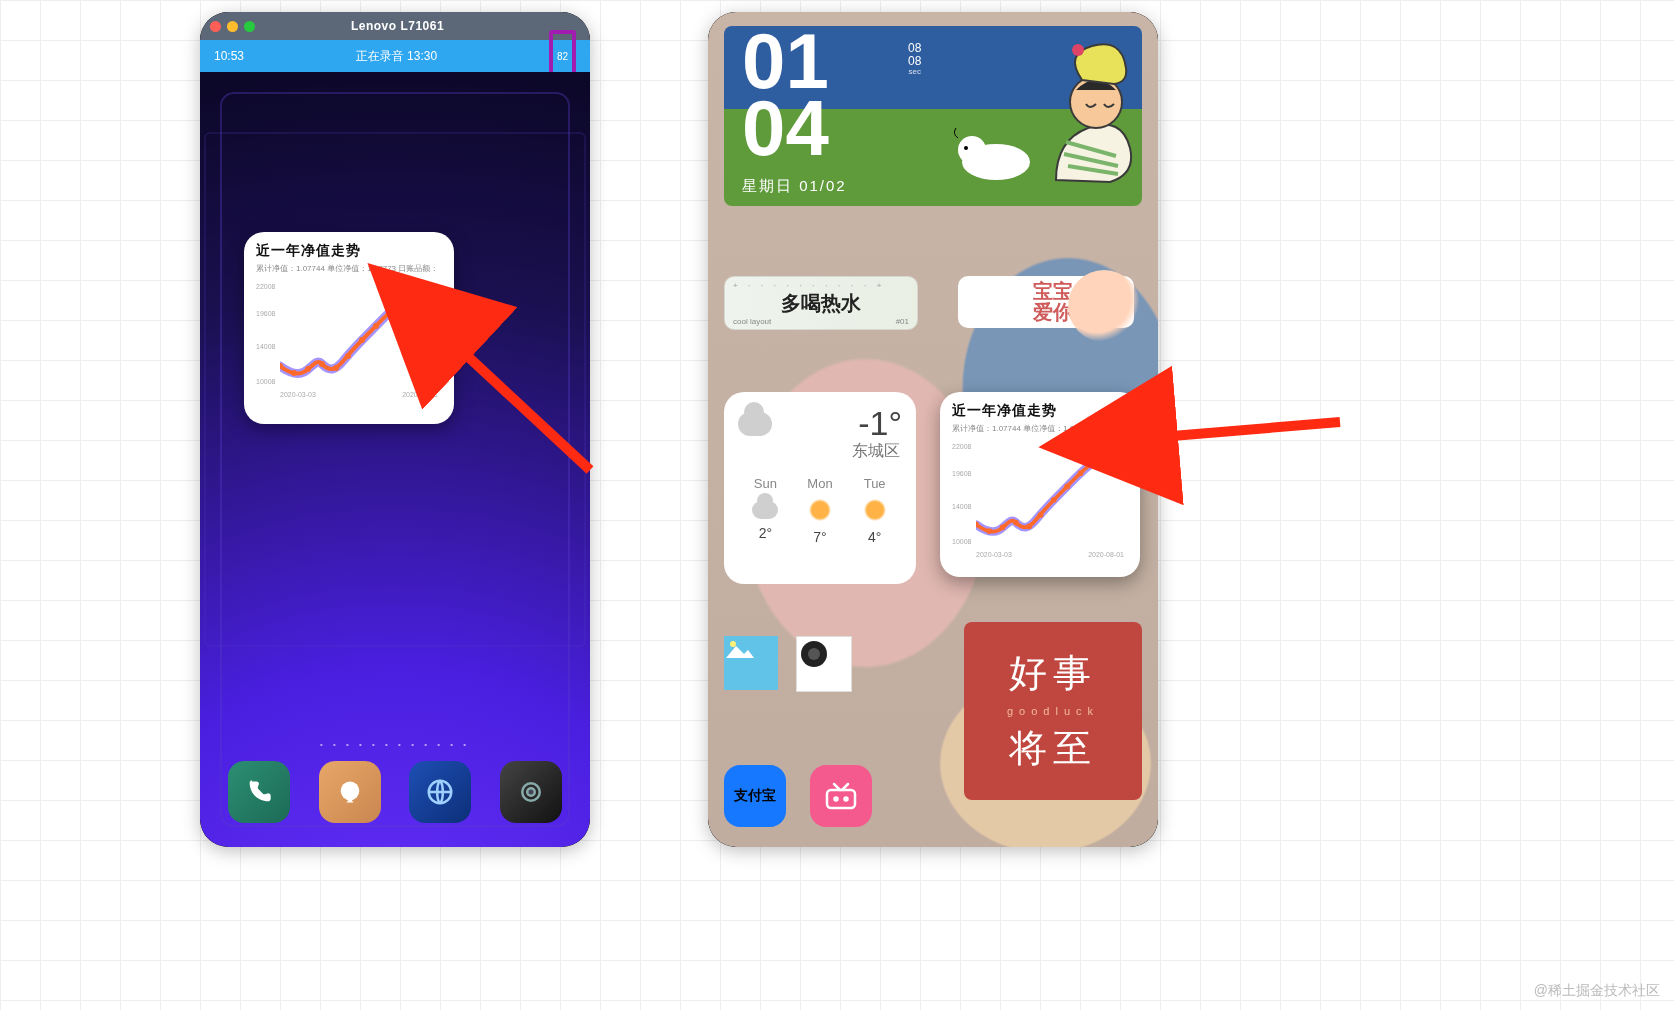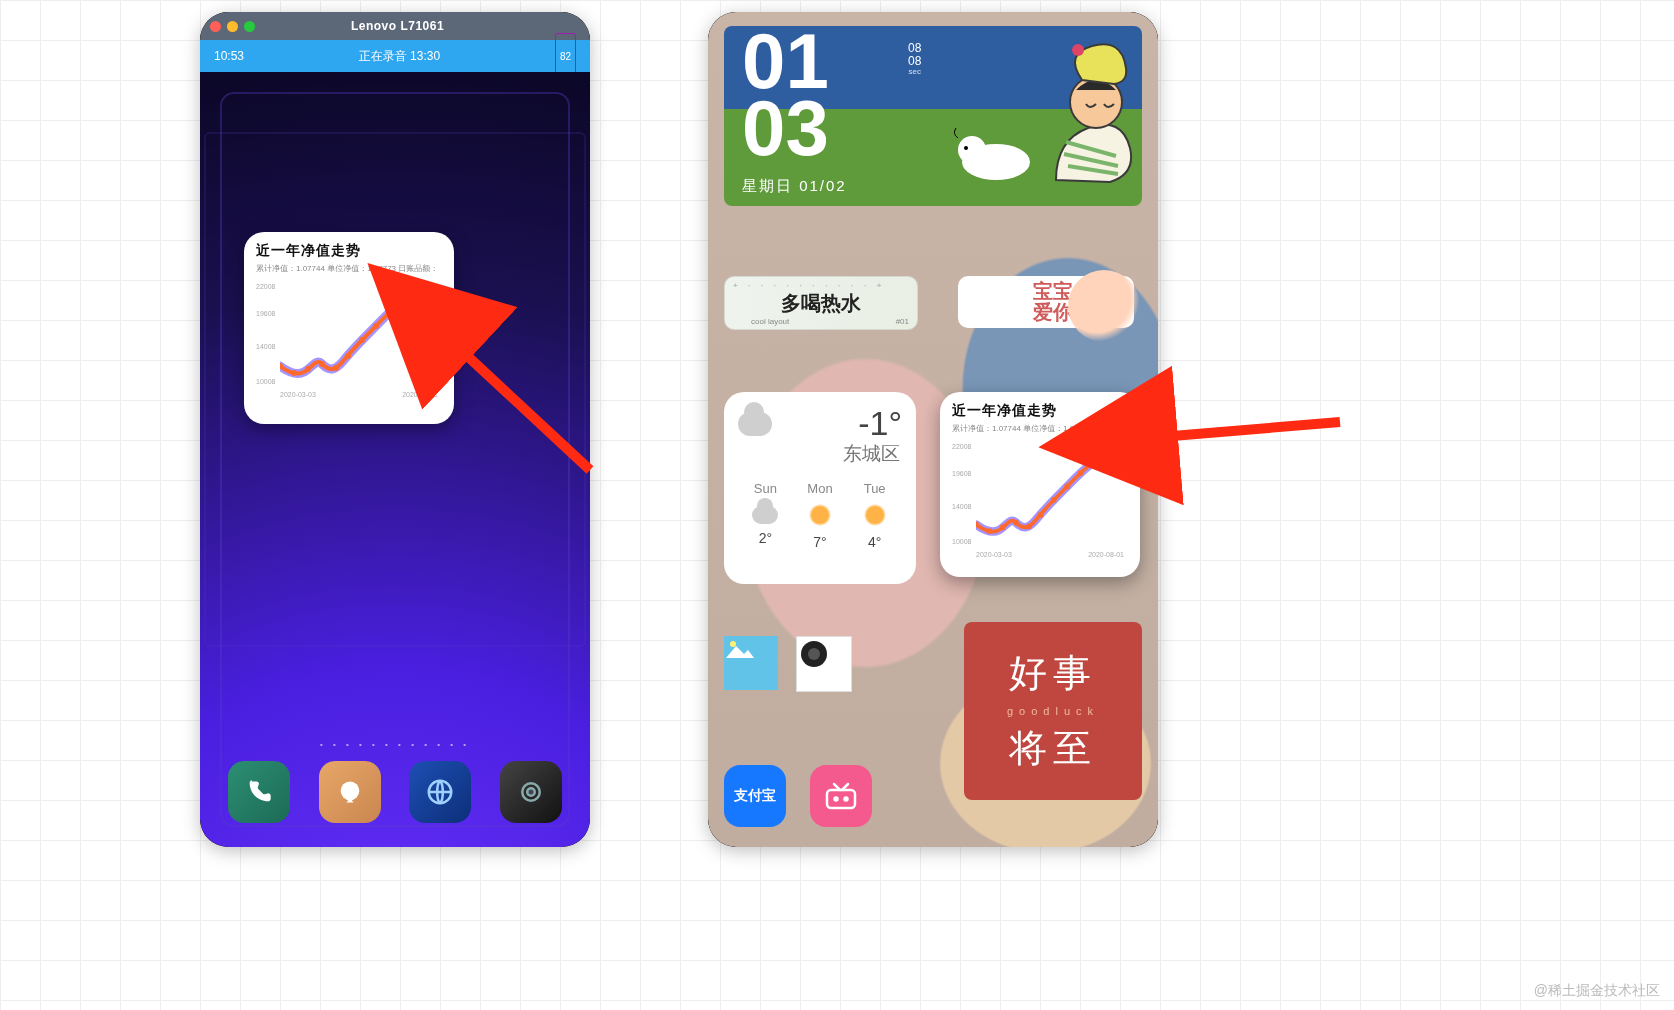--- a/index.html
+++ b/index.html
@@ -18,21 +18,21 @@
 
   
   .p1-titlebar{height:28px;background:#5c6878;display:flex;align-items:center;padding:0 10px;gap:6px;color:#fff;font-size:12px;}
   .p1-titlebar .dot{width:11px;height:11px;border-radius:50%;}
   .p1-titlebar .dot.r{background:#ff5f56;}
   .p1-titlebar .dot.y{background:#ffbd2e;}
   .p1-titlebar .dot.g{background:#27c93f;}
   .p1-titlebar .title{flex:1;text-align:center;font-weight:600;letter-spacing:.5px;}
   .p1-statusbar{height:32px;background:#2fa7f0;display:flex;align-items:center;padding:0 14px;color:#fff;font-size:12px;}
   .p1-statusbar .mid{flex:1;text-align:center;}
-  .p1-statusbar .bat{border:1px solid #a21caf;border-radius:3px;padding:17px 4px;font-size:10px;}
+  .p1-statusbar .bat{border:4px solid #a21caf;border-radius:3px;padding:17px 4px;font-size:10px;}
   .p1-wall{position:absolute;top:60px;left:0;right:0;bottom:0;
     background:
       radial-gradient(circle at 50% 120%,#6b33ff 0%,#4a1fe0 35%,#1a1050 75%,#0b0726 100%);
     overflow:hidden;}
   .p1-wall::before,.p1-wall::after{content:"";position:absolute;inset:20px;border:2px solid rgba(90,60,200,.35);border-radius:14px;}
   .p1-wall::after{inset:60px 4px 200px 4px;border-color:rgba(90,60,200,.18);border-radius:6px;}
   .p1-dots{position:absolute;left:0;right:0;top:668px;text-align:center;color:rgba(255,255,255,.6);letter-spacing:4px;font-size:8px;}
   .p1-dock{position:absolute;left:0;right:0;bottom:10px;height:90px;display:flex;justify-content:space-around;align-items:center;padding:0 14px;}
   .p1-dock .app{width:62px;height:62px;border-radius:16px;display:flex;align-items:center;justify-content:center;color:#fff;font-size:26px;}
   .app.phone-ic{background:linear-gradient(135deg,#2c8f73,#1c6a55);}
@@ -64,43 +64,43 @@
     background:
       linear-gradient(180deg,#2e5ea0 0 46%,#5f9b3b 46% 100%);}
   .p2-top .bignum{position:absolute;left:18px;top:2px;color:#fff;font-size:78px;font-weight:800;line-height:.86;}
   .p2-top .timecol{position:absolute;left:184px;top:16px;color:#fff;font-size:12px;line-height:1.1;text-align:center;}
   .p2-top .timecol .sec{font-size:8px;opacity:.8;}
   .p2-top .week{position:absolute;left:18px;bottom:10px;color:#fff;font-size:15px;letter-spacing:2px;}
   .shin{position:absolute;right:6px;top:4px;width:200px;height:170px;}
   .p2-chip{position:absolute;height:52px;border-radius:10px;display:flex;align-items:center;justify-content:center;font-size:20px;font-weight:700;}
   .p2-chip.water{left:16px;top:264px;width:192px;background:linear-gradient(90deg,#eef3ee,#e9efe3);color:#222;border:1px solid #d8d8d2;}
   .p2-chip.water .small{position:absolute;font-size:8px;color:#888;font-weight:400;}
-  .p2-chip.water .cool{left:26px;bottom:3px;}
+  .p2-chip.water .cool{left:8px;bottom:3px;}
   .p2-chip.water .num{right:8px;bottom:3px;}
   .p2-chip.water .dots{position:absolute;left:8px;right:8px;top:4px;font-size:8px;color:#bbb;letter-spacing:4px;}
   .p2-chip.baby{left:250px;top:264px;width:176px;background:#fff;color:#cf5b5b;justify-content:center;padding-left:14px;box-sizing:border-box;}
   .p2-chip.baby .sun{position:absolute;right:-6px;top:-6px;width:72px;height:72px;border-radius:50%;
     background:radial-gradient(circle at 40% 40%,#ffd4ba 0 55%,rgba(255,212,186,0) 70%);}
   .p2-weather{position:absolute;left:16px;top:380px;width:192px;height:192px;background:#fff;border-radius:20px;padding:12px 14px;box-sizing:border-box;filter:blur(.2px);}
   .p2-weather .cur{display:flex;align-items:center;gap:10px;}
   .p2-weather .cloud{width:34px;height:24px;background:#cfcfcf;border-radius:14px;position:relative;}
   .p2-weather .cloud::before{content:"";position:absolute;left:6px;top:-10px;width:20px;height:20px;border-radius:50%;background:#cfcfcf;}
   .p2-weather .temp-now{font-size:34px;color:#444;margin-left:auto;}
-  .p2-weather .loc{text-align:right;color:#777;font-size:19px;margin-top:-2px;margin-right:2px;}
+  .p2-weather .loc{text-align:right;color:#777;font-size:16px;margin-top:-2px;margin-right:2px;}
   .p2-weather .row{display:flex;justify-content:space-around;margin-top:14px;text-align:center;}
   .p2-weather .d{color:#888;font-size:13px;}
   .p2-weather .sun-ic,.p2-weather .cloud-ic{width:26px;height:26px;border-radius:50%;background:radial-gradient(circle,#ffb347 0 45%,rgba(255,179,71,0) 60%);margin:6px auto;}
   .p2-weather .cloud-ic{background:#cfcfcf;border-radius:14px;height:18px;margin-top:10px;position:relative;}
   .p2-weather .cloud-ic::before{content:"";position:absolute;left:5px;top:-8px;width:16px;height:16px;border-radius:50%;background:#cfcfcf;}
   .p2-weather .t{font-size:14px;color:#444;}
   .p2-luck{position:absolute;left:256px;top:610px;width:178px;height:178px;border-radius:8px;background:#c0473f;color:#fff;display:flex;flex-direction:column;align-items:center;justify-content:center;}
   .p2-luck .big{font-size:38px;letter-spacing:6px;font-family:"Songti SC","SimSun",serif;}
   .p2-luck .en{font-size:11px;letter-spacing:6px;color:#f0b9a0;margin:6px 0;}
   .p2-iconrow{position:absolute;left:16px;bottom:20px;display:flex;gap:24px;align-items:center;}
-  .p2-iconrow .app{width:62px;height:62px;border-radius:16px;display:flex;align-items:center;justify-content:center;font-size:24px;color:#ffffff;}
+  .p2-iconrow .app{width:62px;height:62px;border-radius:16px;display:flex;align-items:center;justify-content:center;font-size:24px;color:#000000;}
   .app.gallery-ic{background:#62c3e8;}
   .app.alipay-ic{background:#1677ff;font-size:14px;font-weight:700;}
   .app.lens-ic{background:#fff;border:1px solid #ddd;}
   .app.bili-ic{background:#f45a8d;}
   .sm-icon{position:absolute;left:16px;top:624px;display:flex;gap:18px;}
   .sm-icon .app{width:54px;height:54px;}
 
   
   .arrow{position:absolute;width:180px;height:130px;}
   .arrow svg{overflow:visible;}
@@ -200,21 +200,21 @@
   </svg>
 </div>
 
 <div class="phone phone2 p2">
   <div class="screen">
     <div class="p2-wall"></div>
 
     <div class="p2-top">
       <div class="bignum">
         <div>01</div>
-        <div>03</div>
+        <div>04</div>
       </div>
       <div class="timecol">
         <div>08</div>
         <div>08</div>
         <div class="sec">sec</div>
       </div>
       <div class="week">星期日  01/02</div>
       <svg class="shin" viewBox="0 0 200 170">
 
         <ellipse cx="60" cy="132" rx="34" ry="18" fill="#fff"></ellipse>

